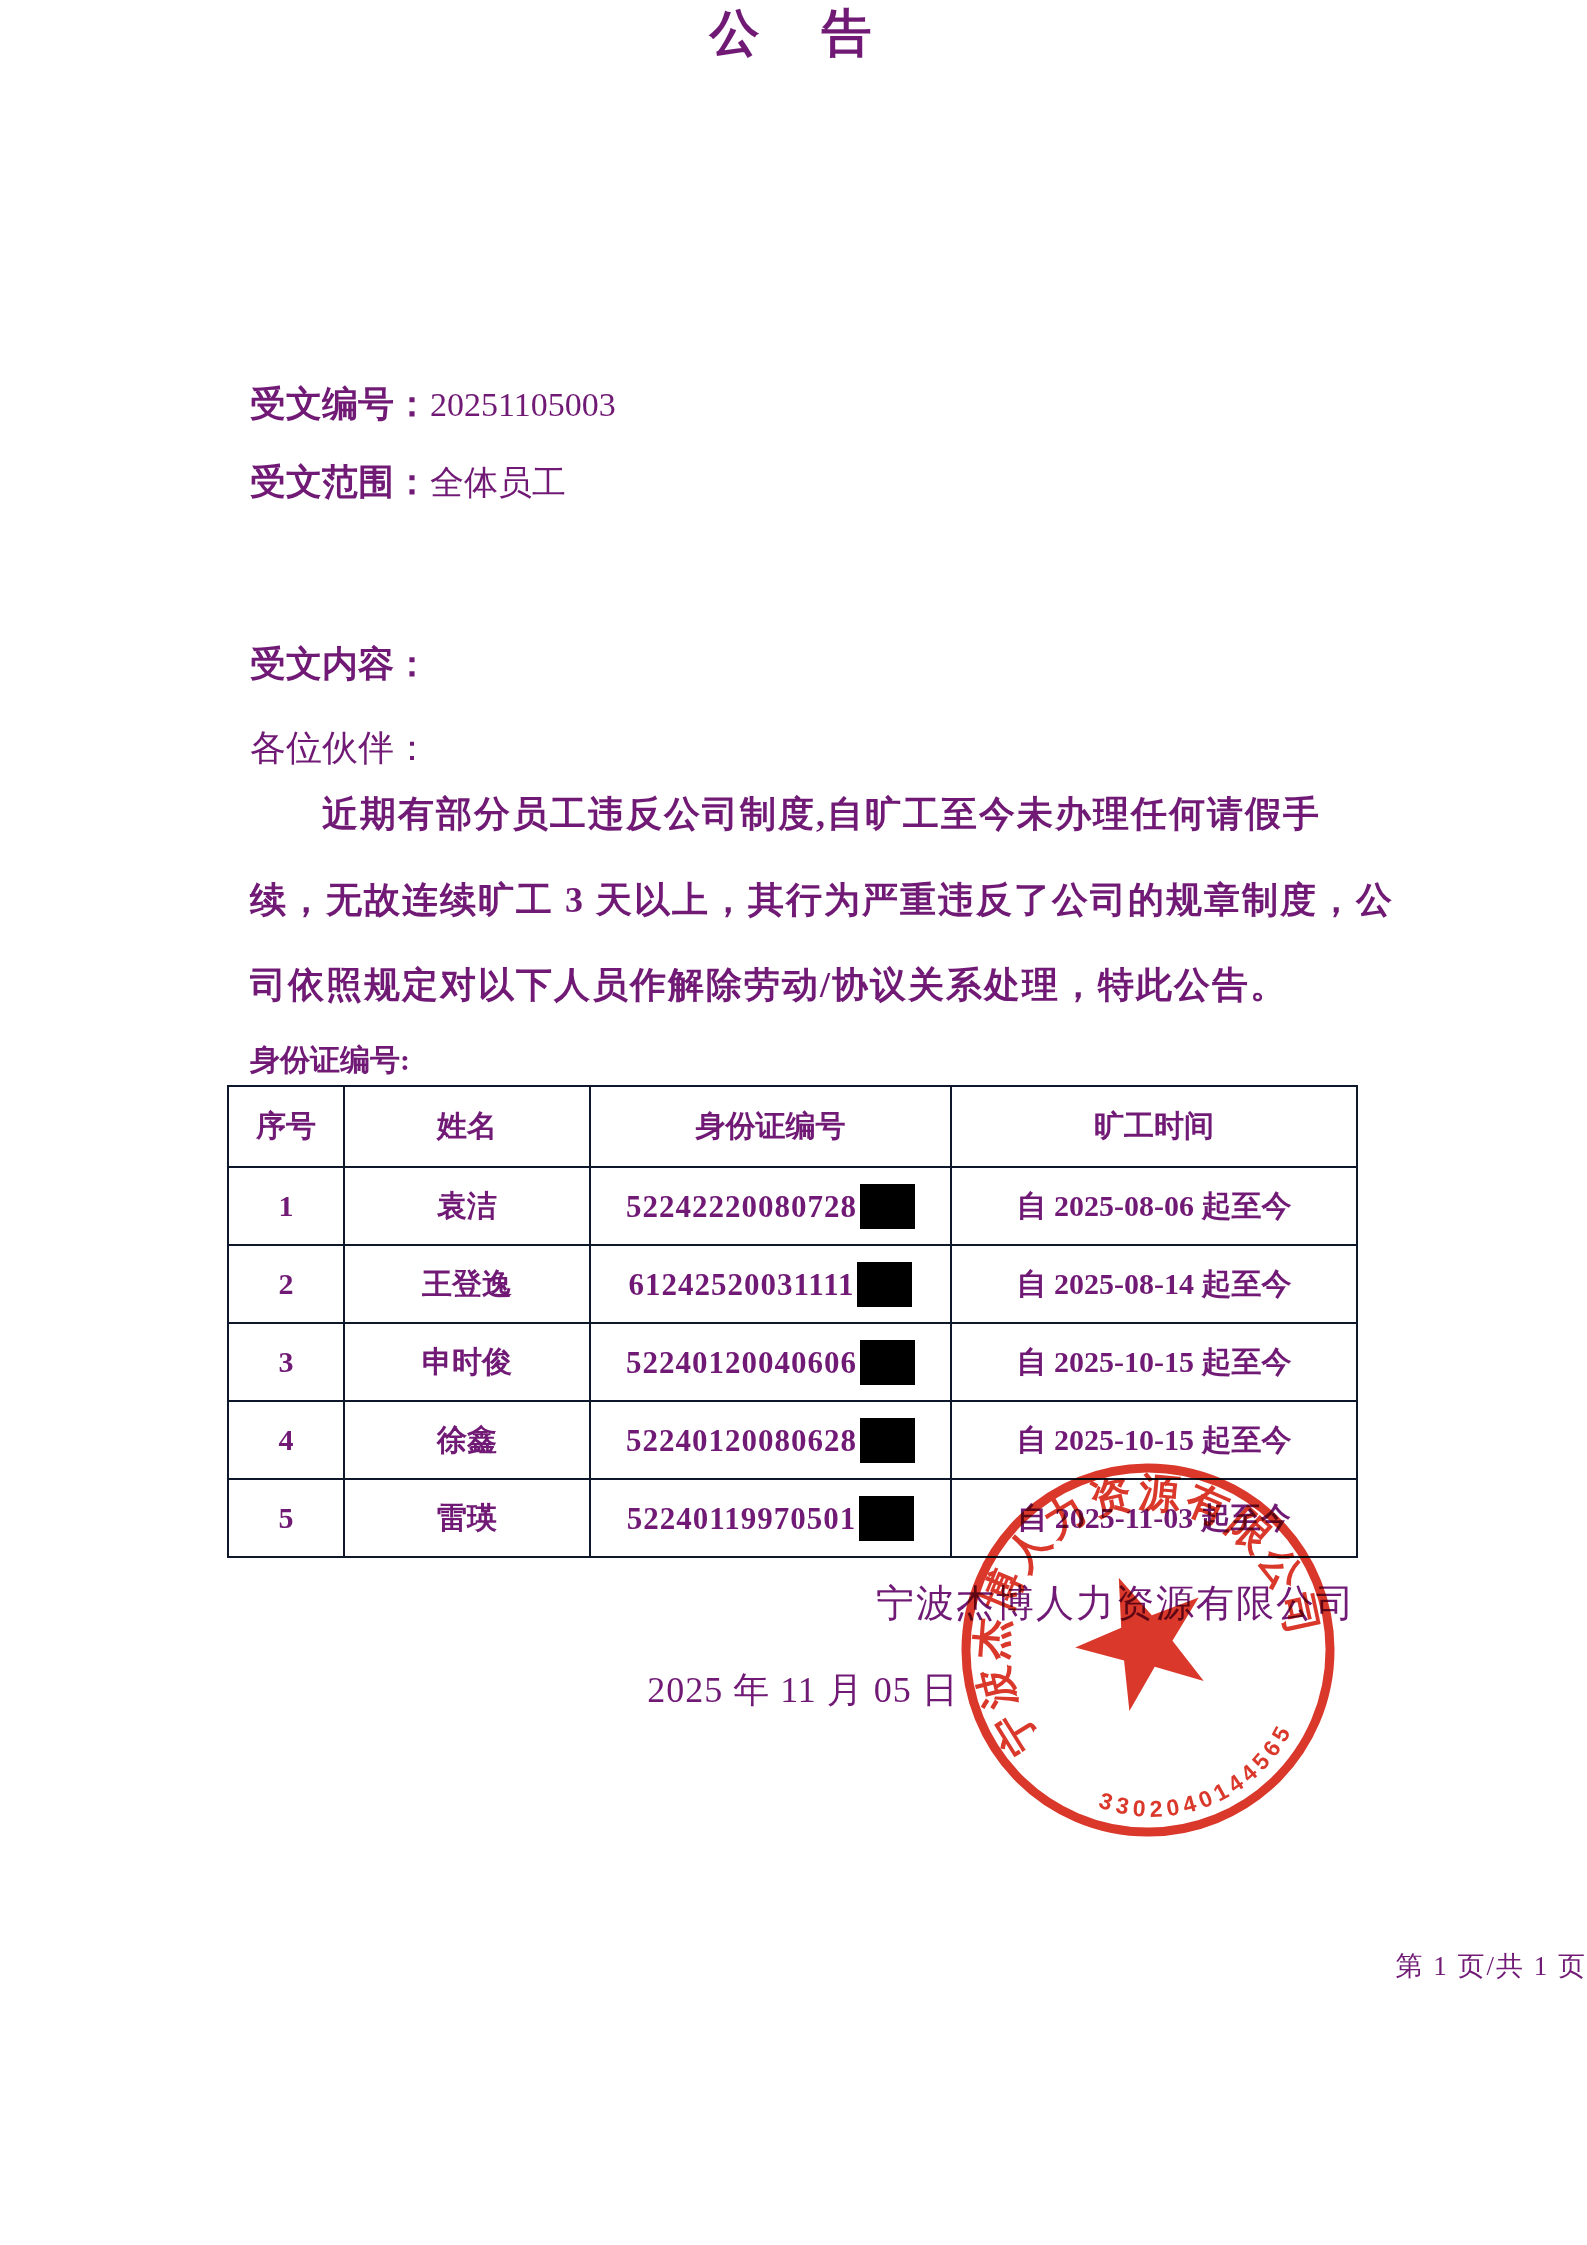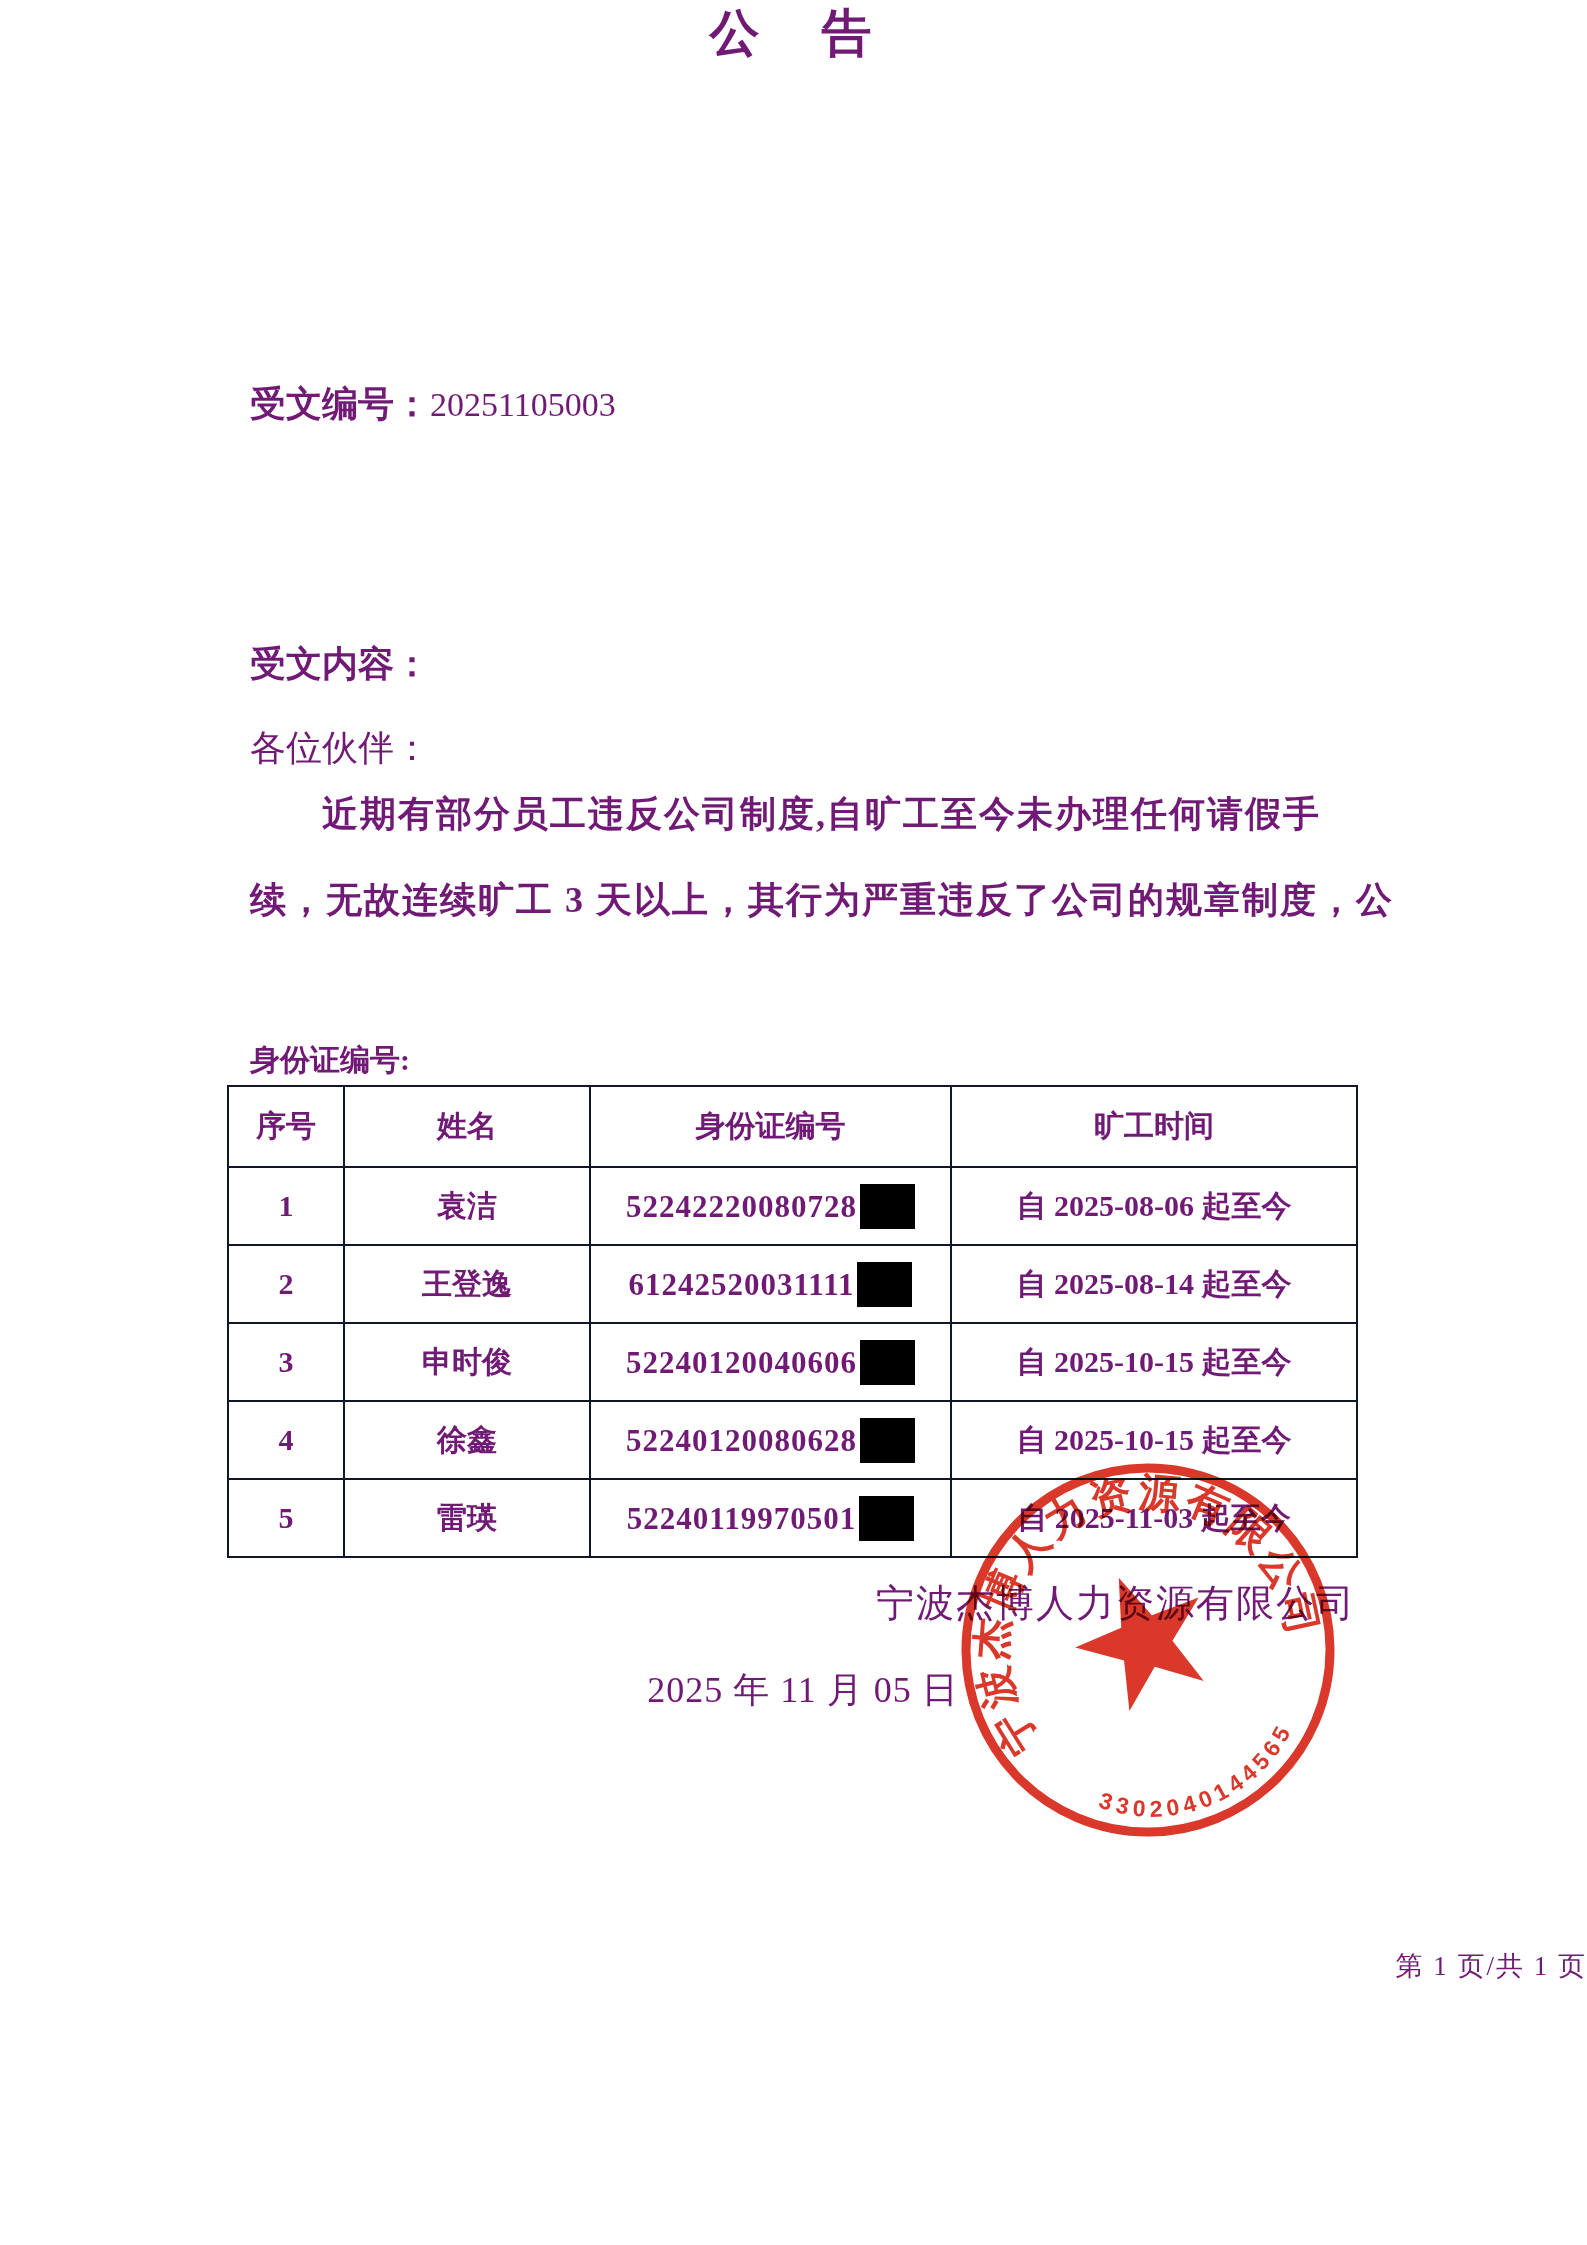--- a/index.html
+++ b/index.html
@@ -101,28 +101,32 @@
 </head>
 <body>
 
 <div class="page">
 
   <div class="abs doc-title">公　告</div>
 
   <div class="abs field" style="top:380px">
     <span class="label">受文编号：</span><span class="value">20251105003</span>
   </div>
+  <div class="abs field" style="top:458px">
+    <span class="label">受文范围：</span><span class="value">全体员工</span>
+  </div>
   <div class="abs field" style="top:640px">
     <span class="label">受文内容：</span><span class="value"></span>
   </div>
 
   <div class="abs salutation">各位伙伴：</div>
 
   <div class="abs para-line para-indent" style="top:790px">近期有部分员工违反公司制度,自旷工至今未办理任何请假手</div>
   <div class="abs para-line" style="top:876px">续，无故连续旷工 3 天以上，其行为严重违反了公司的规章制度，公</div>
+  <div class="abs para-line" style="top:961px">司依照规定对以下人员作解除劳动/协议关系处理，特此公告。</div>
 
   <div class="abs list-heading">身份证编号:</div>
 
   <table class="roster">
     <colgroup>
       <col style="width:116px">
         <col style="width:246px">
         <col style="width:361px">
         <col style="width:406px">
     </colgroup>

